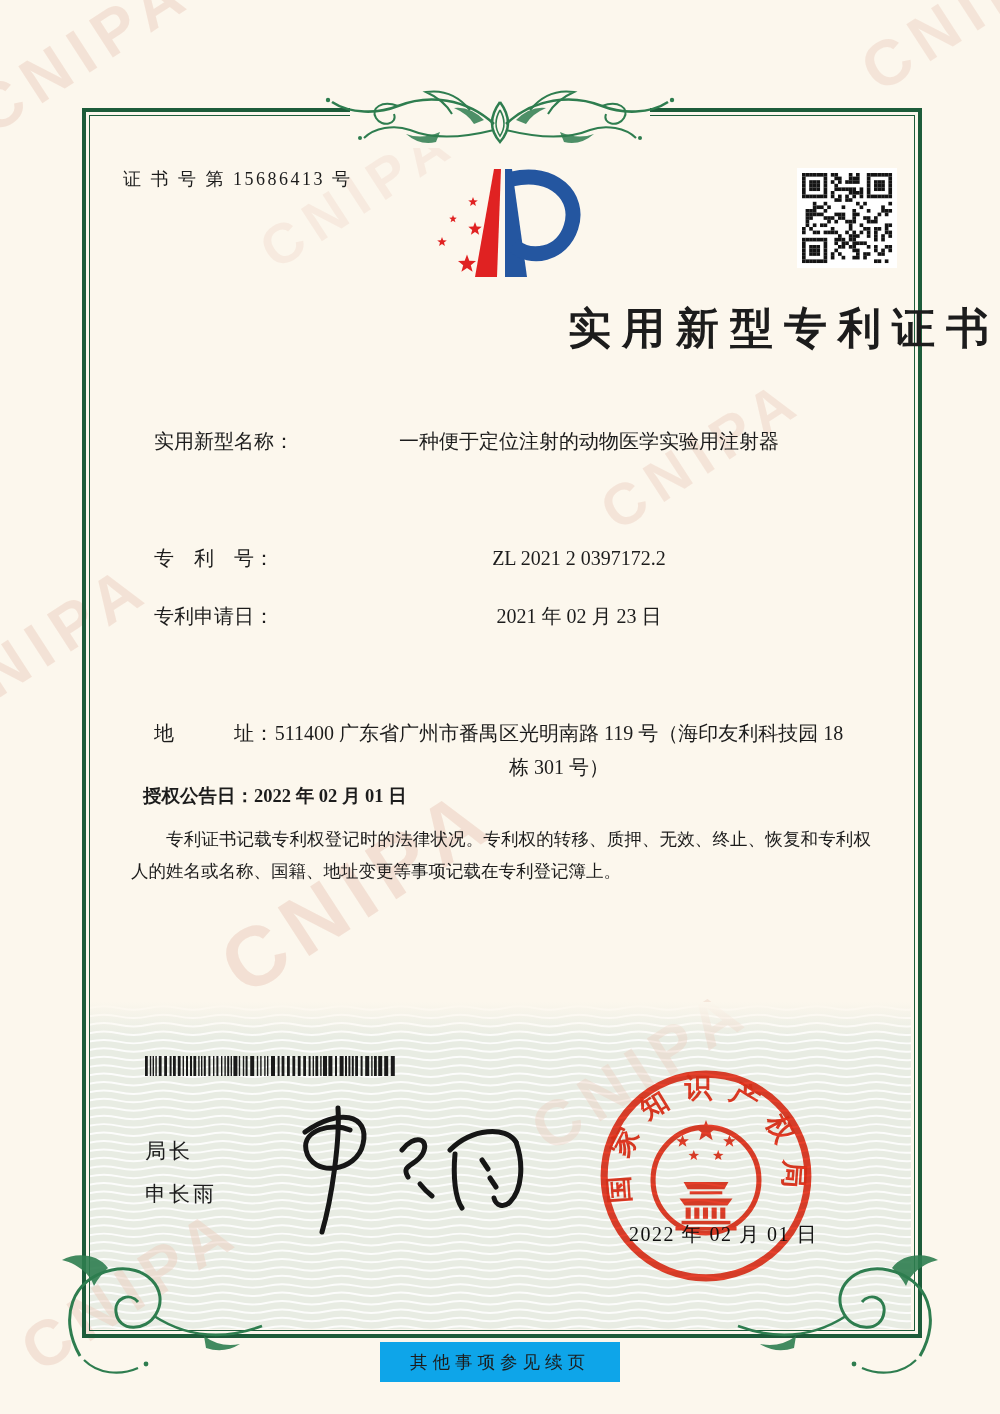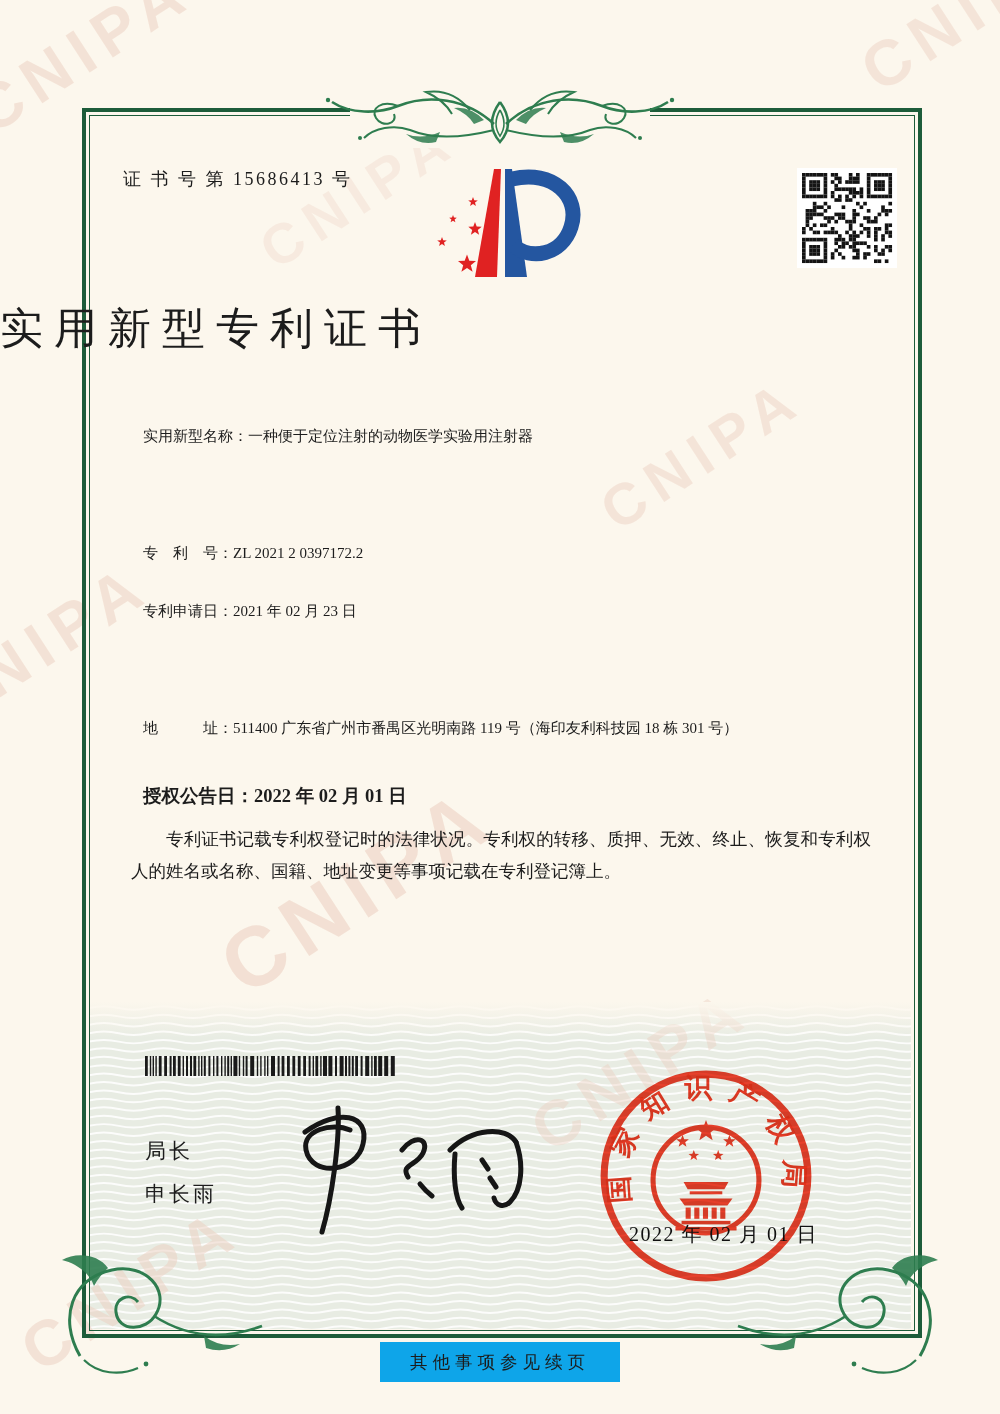--- a/index.html
+++ b/index.html
@@ -17,23 +17,23 @@
   
   .border-outer{position:absolute;z-index:5;left:82px;top:108px;width:832px;height:1222px;
                 border:4px solid #1d5c3a;}
   .border-inner{position:absolute;left:3px;top:3px;right:3px;bottom:3px;border:1.5px solid #1d5c3a;}
   .orn{position:absolute;z-index:6;}
   
   .content{position:absolute;z-index:7;left:0;top:0;width:1000px;height:1414px;}
   .certno{position:absolute;left:123px;top:167px;font-size:18px;letter-spacing:2.5px;}
   .logo{position:absolute;left:415px;top:163px;}
   .qr{position:absolute;left:797px;top:168px;}
-  .title{position:absolute;left:0;top:300px;width:100%;text-align:left;font-size:43px;
-         font-weight:normal;letter-spacing:11px;}
-  .frow{position:absolute;left:143px;display:flex;font-size:15px;line-height:1.72;width:730px;}
+  .title{position:absolute;left:0;top:300px;width:100%;text-align:right;font-size:43px;
+         font-weight:bold;letter-spacing:11px;}
+  .frow{position:absolute;left:154px;display:flex;font-size:20px;line-height:1.72;width:730px;text-align:center;}
   .frow-addr{width:690px;}
   .flabel{white-space:pre;flex:none;}
   .fvalue{flex:1 1 auto;}
   .grantrow{position:absolute;left:143px;top:783px;width:730px;font-size:18.5px;font-weight:bold;}
   .grant2{position:absolute;left:369px;top:0;display:flex;}
   .g1{display:flex;}
   .body-text{position:absolute;left:131px;top:824px;width:740px;font-size:17.5px;
              line-height:1.8;text-align:justify;}
   .body-text p{margin:0;text-indent:2em;}
   .barcode{position:absolute;left:143px;top:1056px;}

